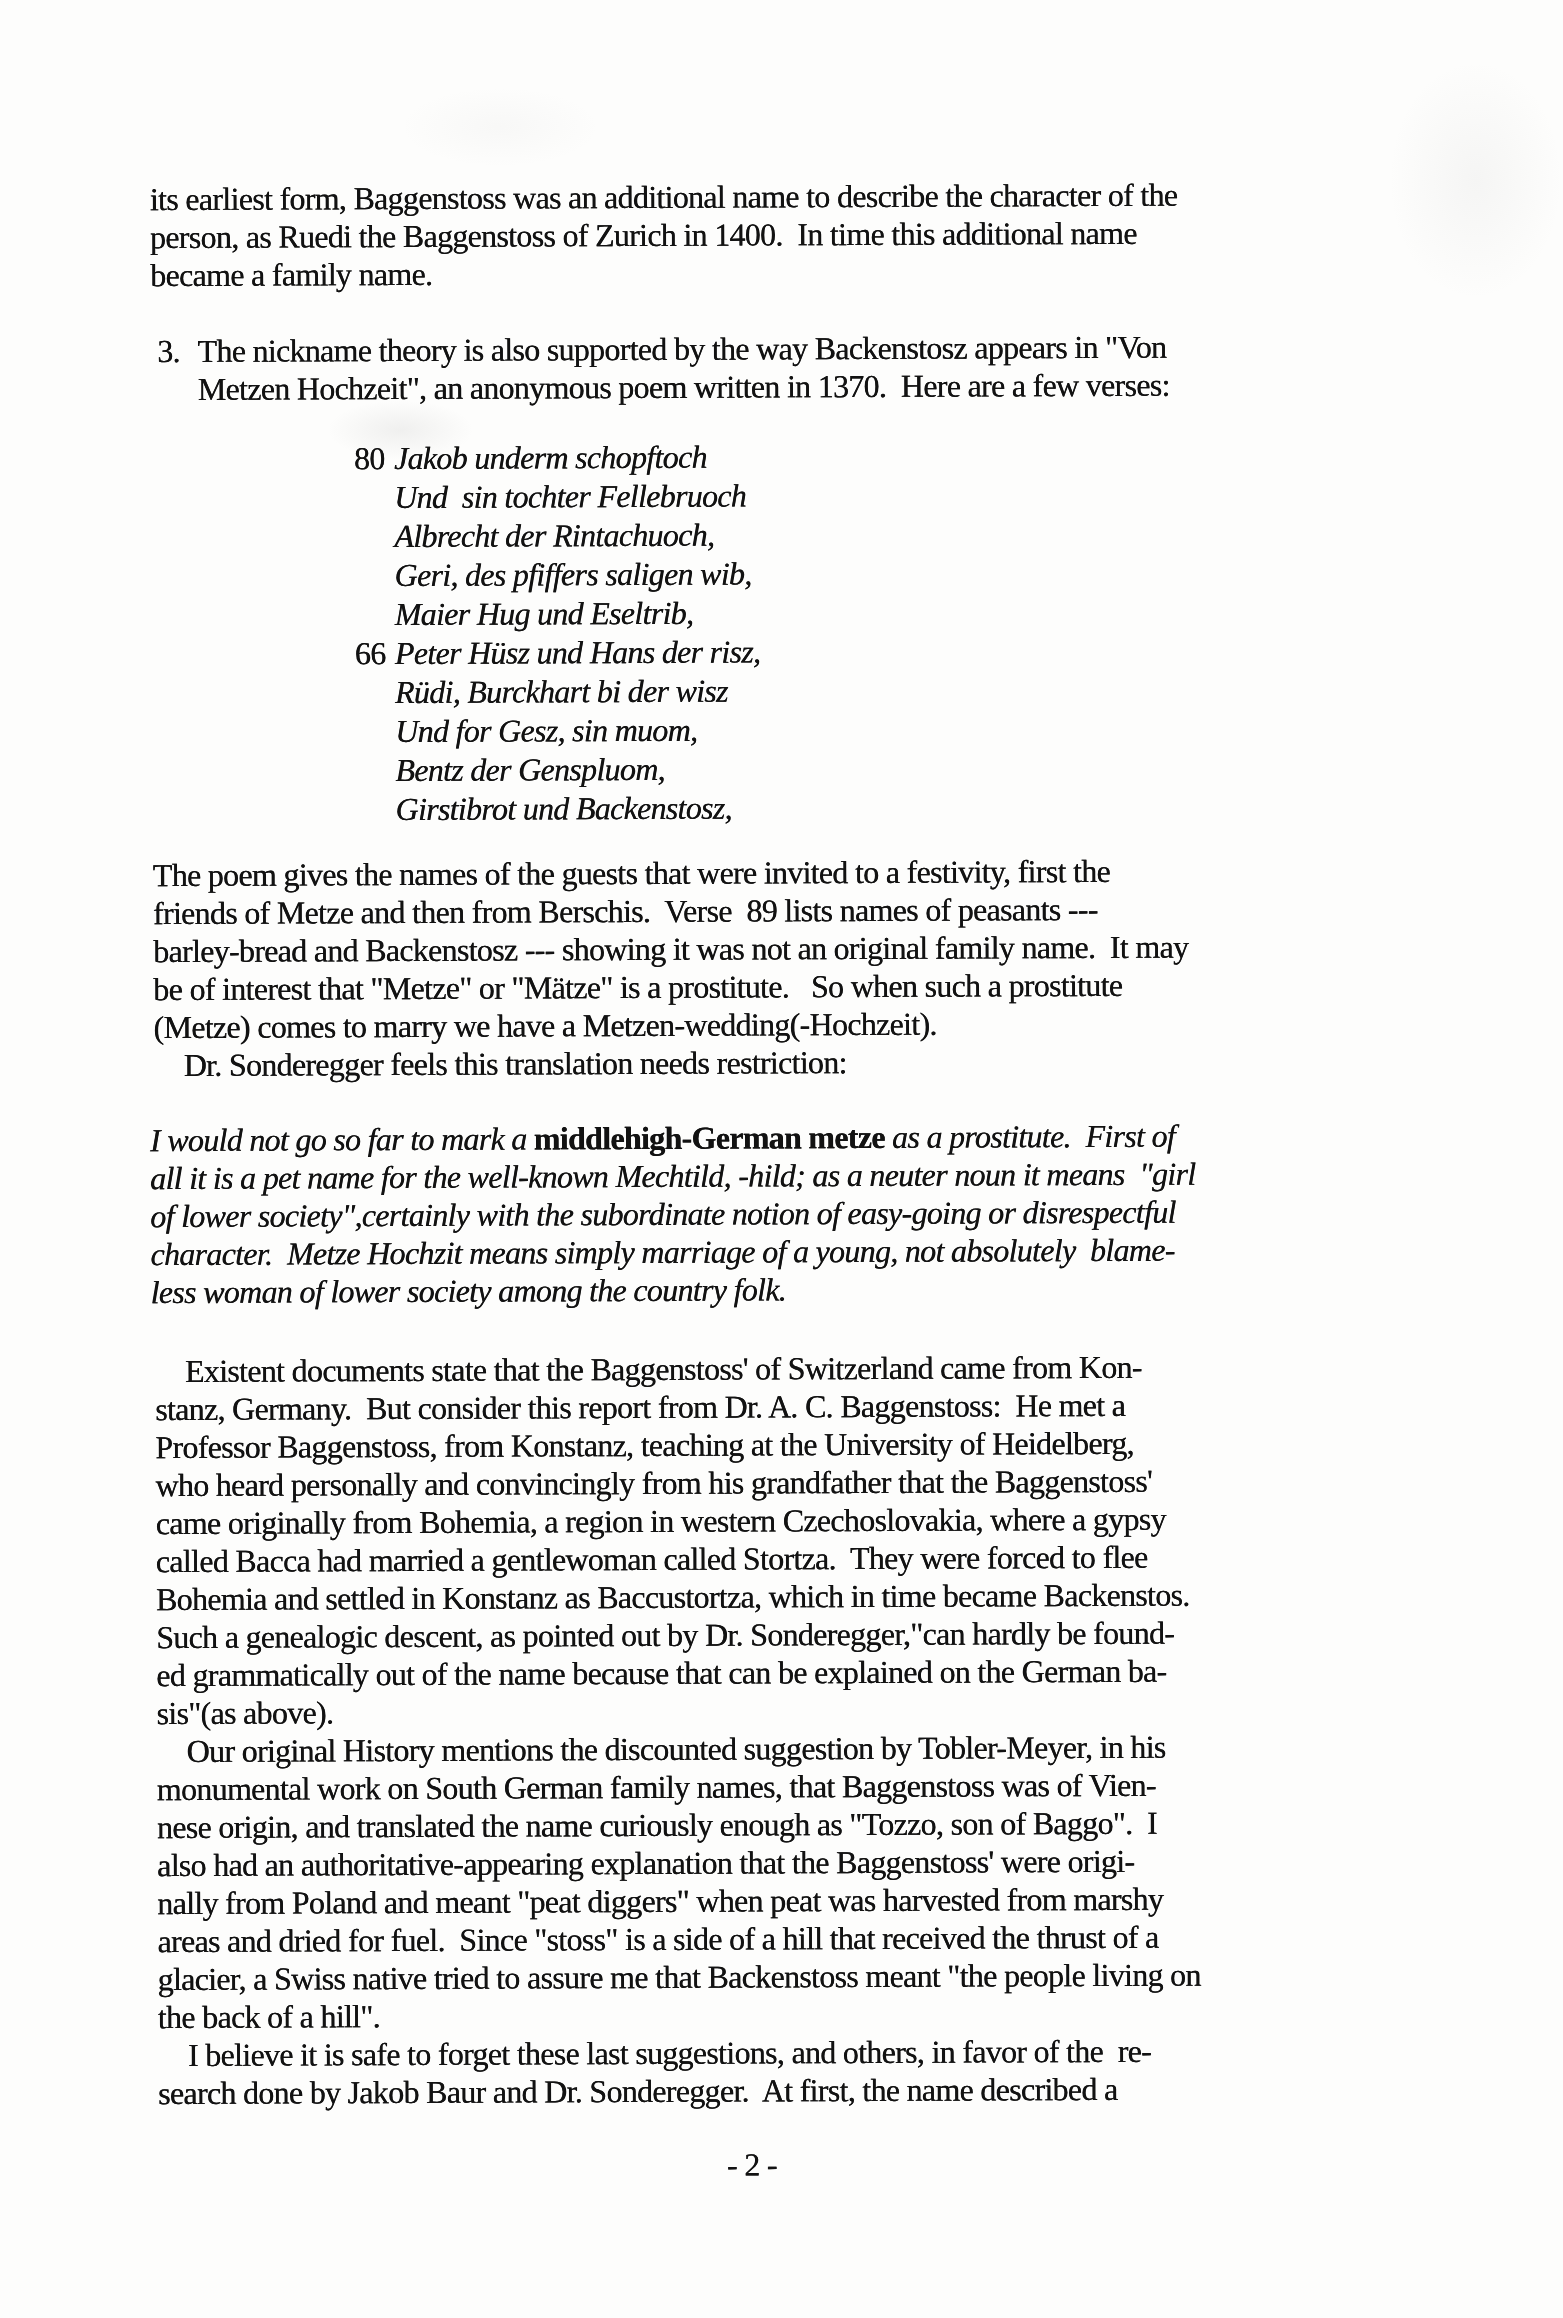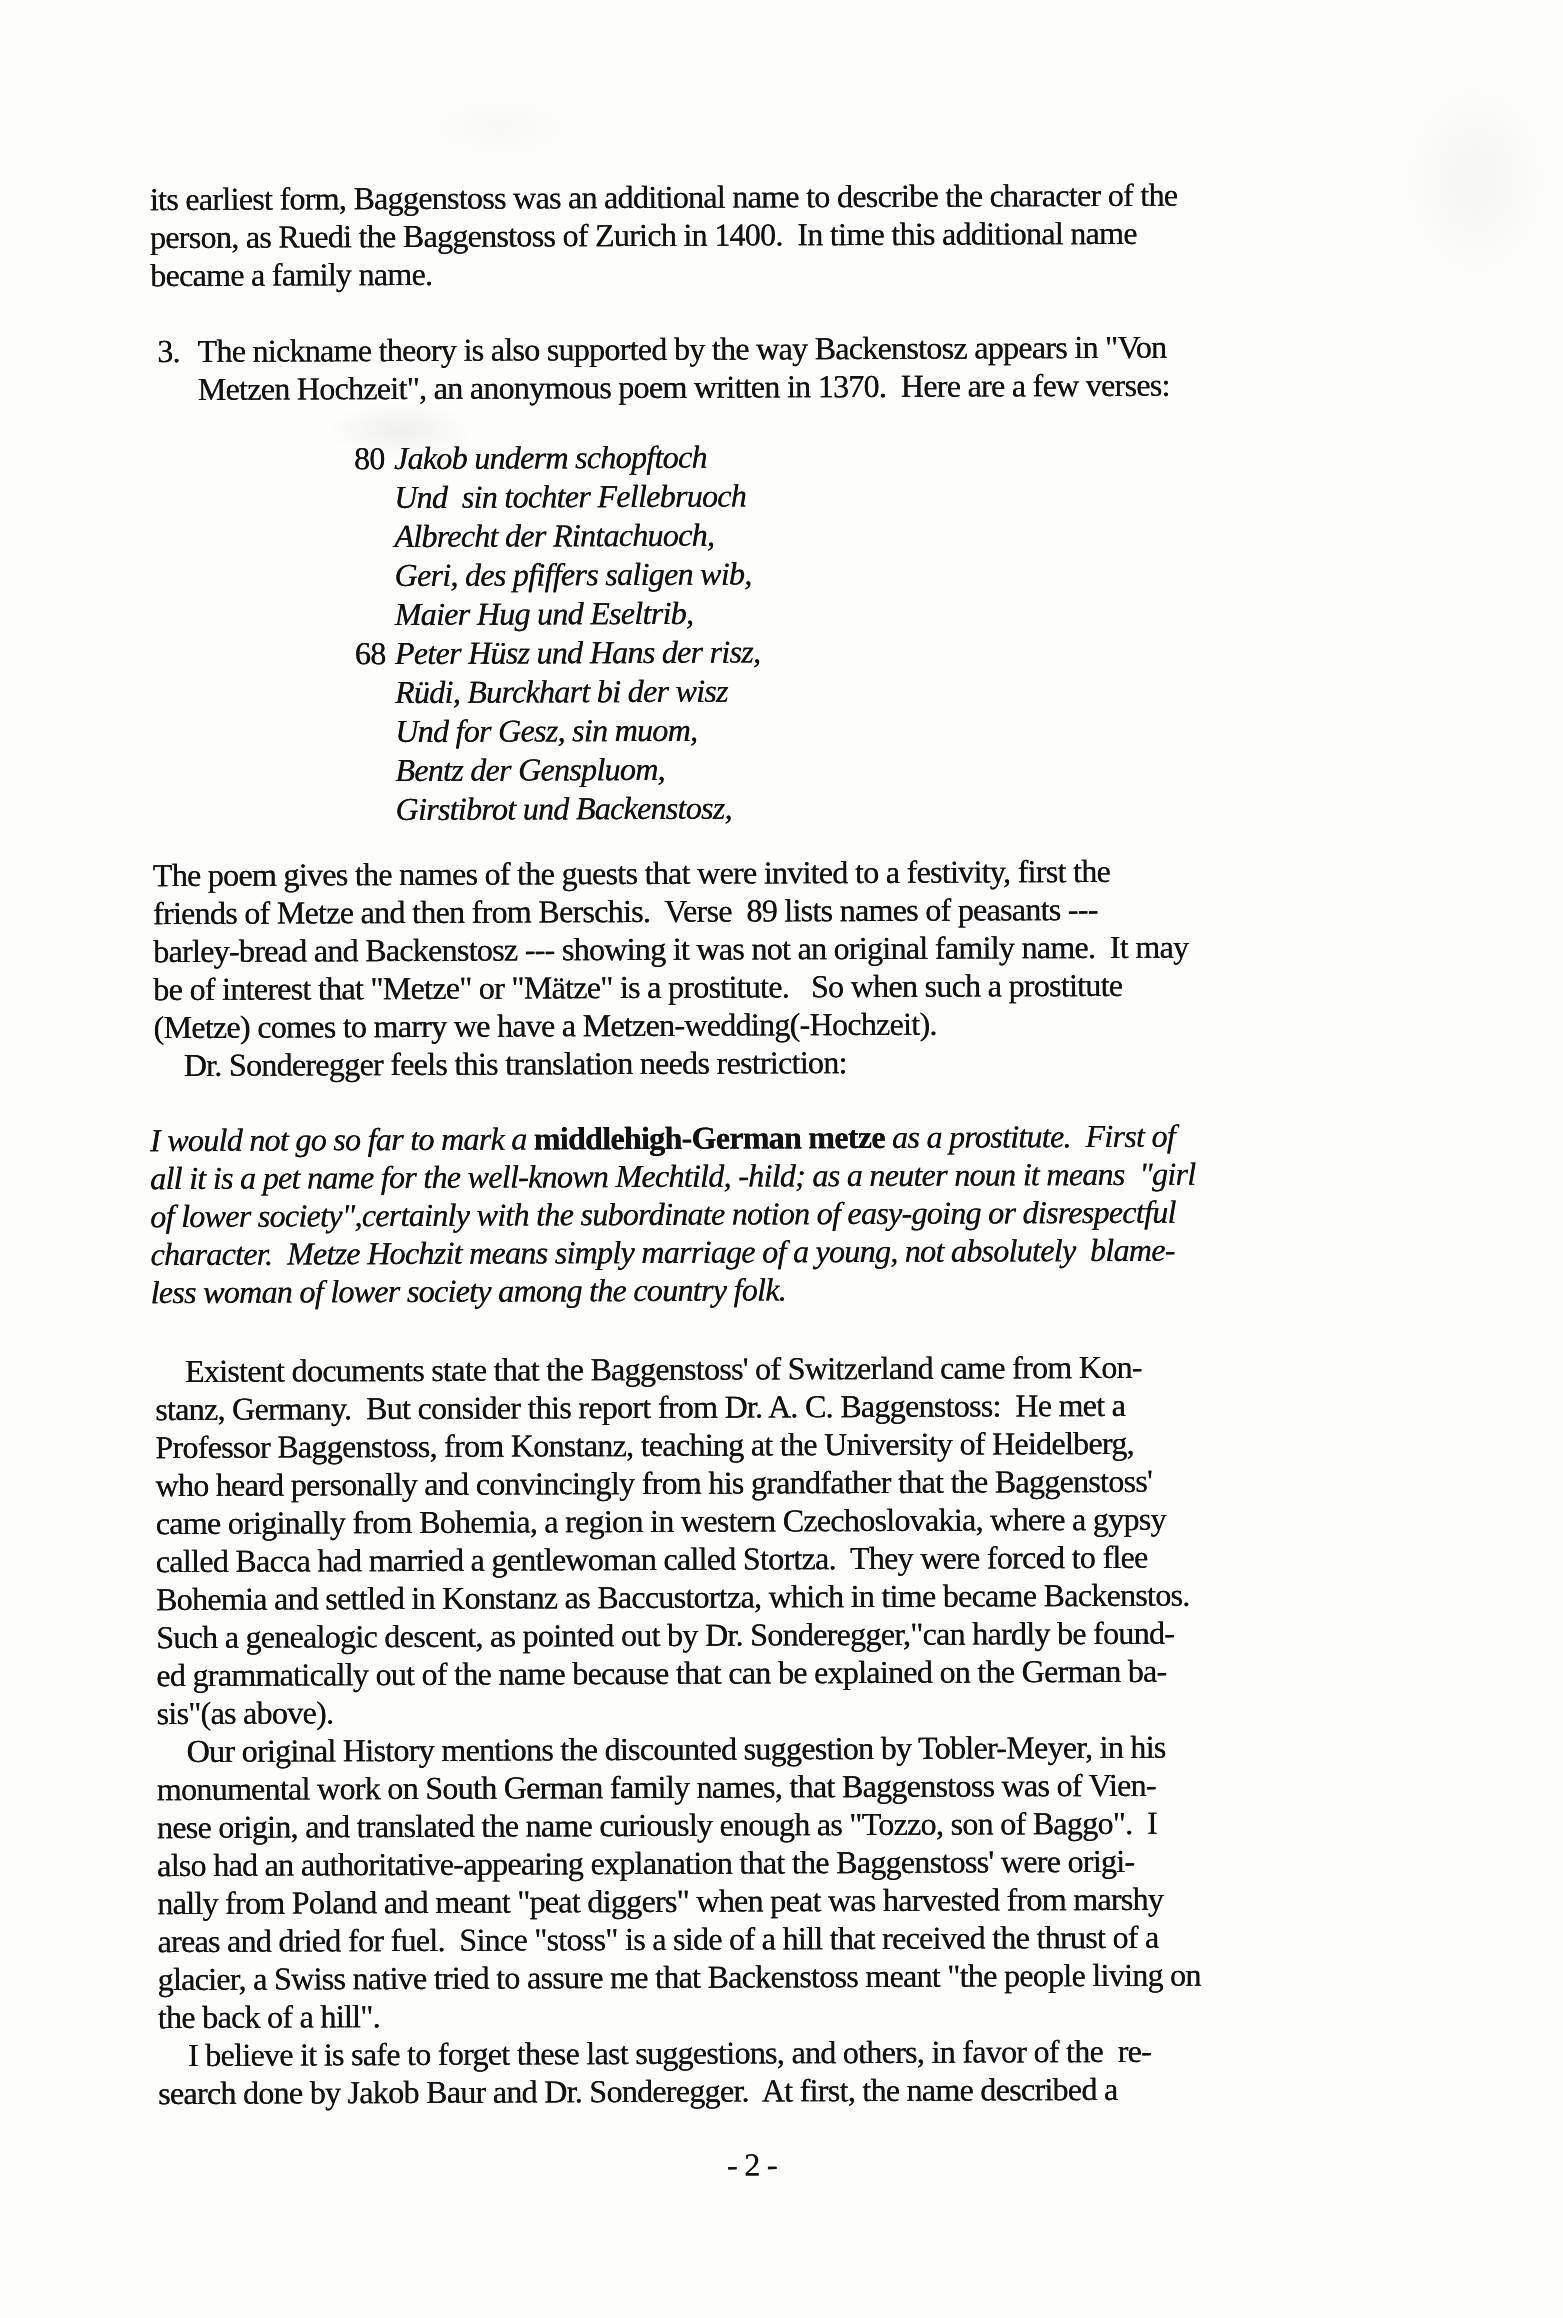--- a/index.html
+++ b/index.html
@@ -113,21 +113,21 @@
       </div>
       <div class="poem-row">
         <div class="line poem-num"></div>
         <div class="line poem-text">Geri, des pfiffers saligen wib,</div>
       </div>
       <div class="poem-row">
         <div class="line poem-num"></div>
         <div class="line poem-text">Maier Hug und Eseltrib,</div>
       </div>
       <div class="poem-row">
-        <div class="line poem-num">68</div>
+        <div class="line poem-num">66</div>
         <div class="line poem-text">Peter Hüsz und Hans der risz,</div>
       </div>
       <div class="poem-row">
         <div class="line poem-num"></div>
         <div class="line poem-text">Rüdi, Burckhart bi der wisz</div>
       </div>
       <div class="poem-row">
         <div class="line poem-num"></div>
         <div class="line poem-text">Und for Gesz, sin muom,</div>
       </div>

